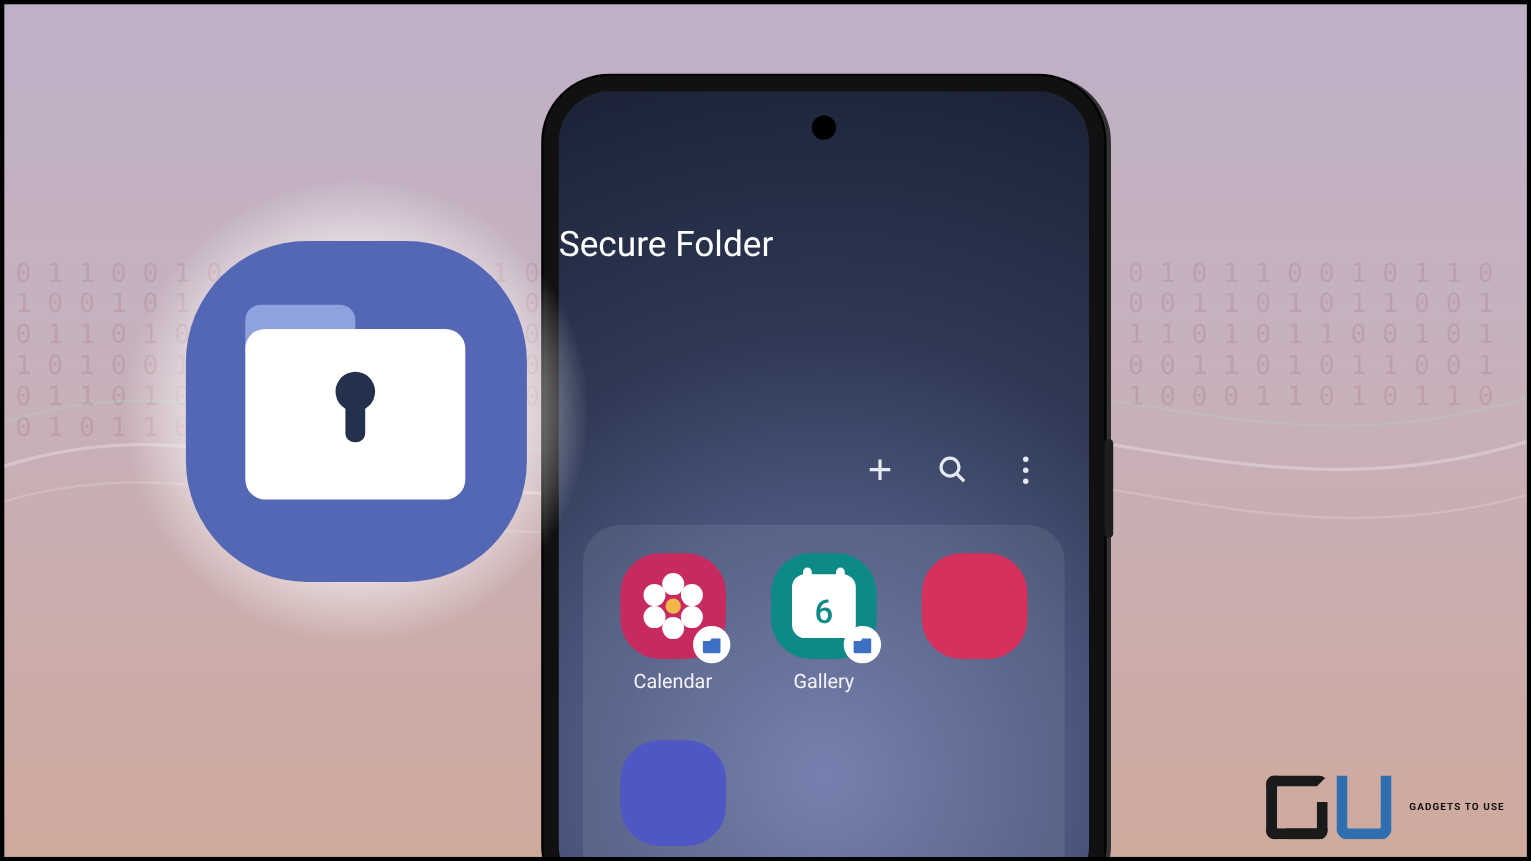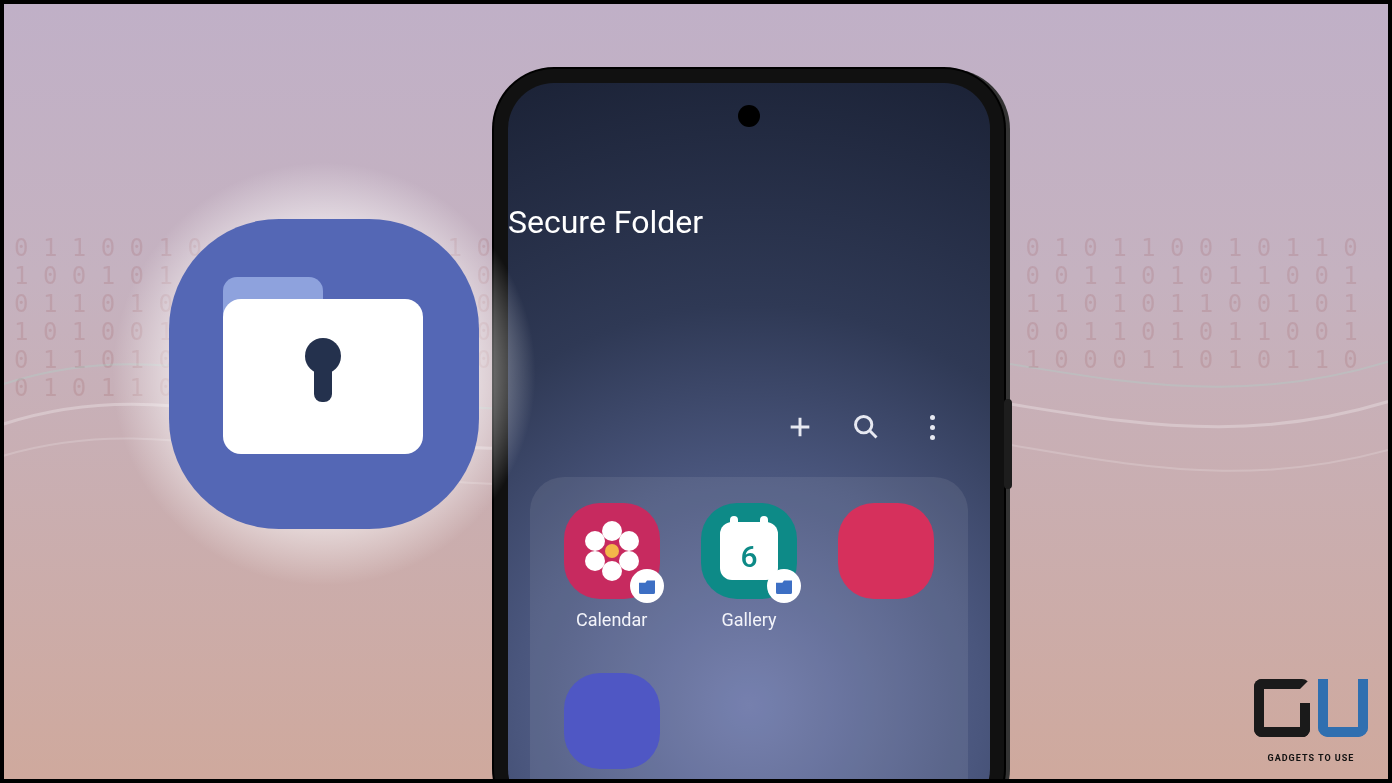--- a/index.html
+++ b/index.html
@@ -199,21 +199,21 @@
     align-items: center;
   }
   .keyhole-circle { width: 36px; height: 36px; background: #24314d; border-radius: 50%; }
   .keyhole-stem { width: 18px; height: 34px; background: #24314d; border-radius: 0 0 8px 8px; margin-top: -6px; }
   
   .logo-wrap {
     position: absolute;
     right: 20px;
     bottom: 16px;
     display: flex;
-    flex-direction: column;
+    flex-direction: row;
     align-items: center;
     gap: 16px;
   }
   .gu {
     display: flex;
     gap: 8px;
     font-family: Impact, "Arial Black", sans-serif;
     font-weight: 900;
   }
   .gu-g {

